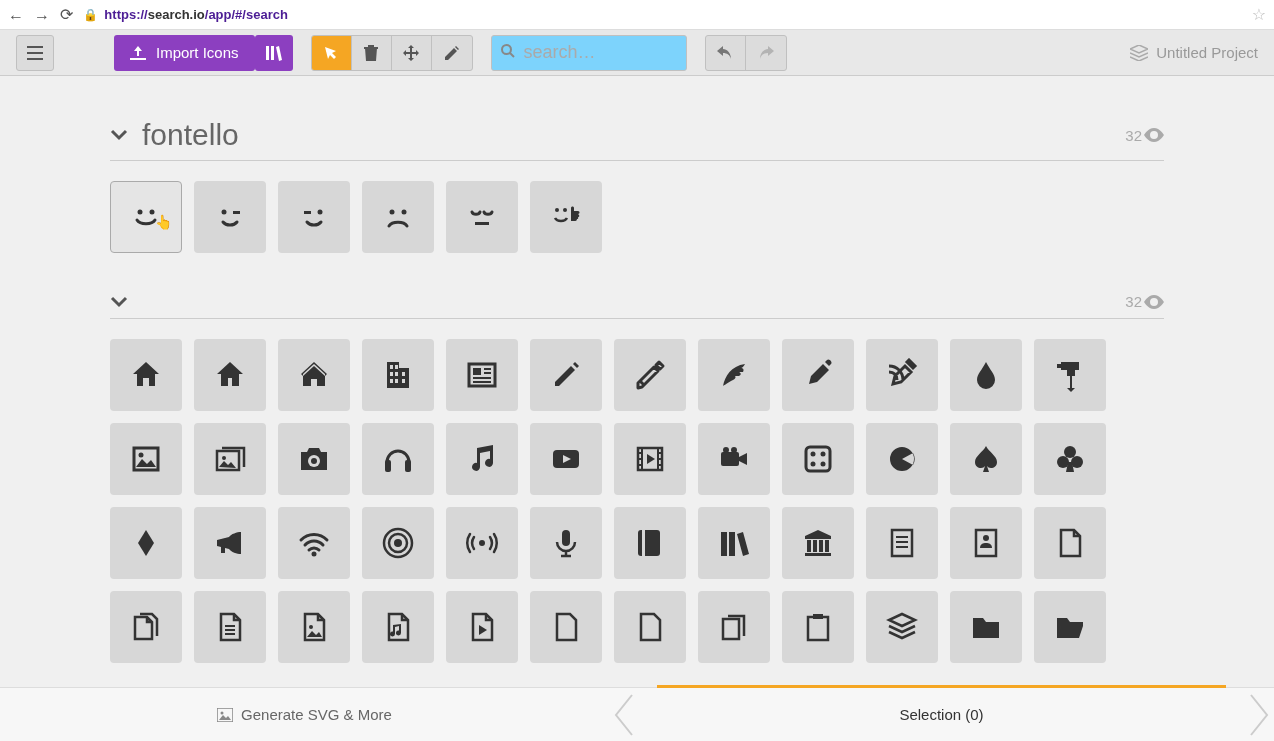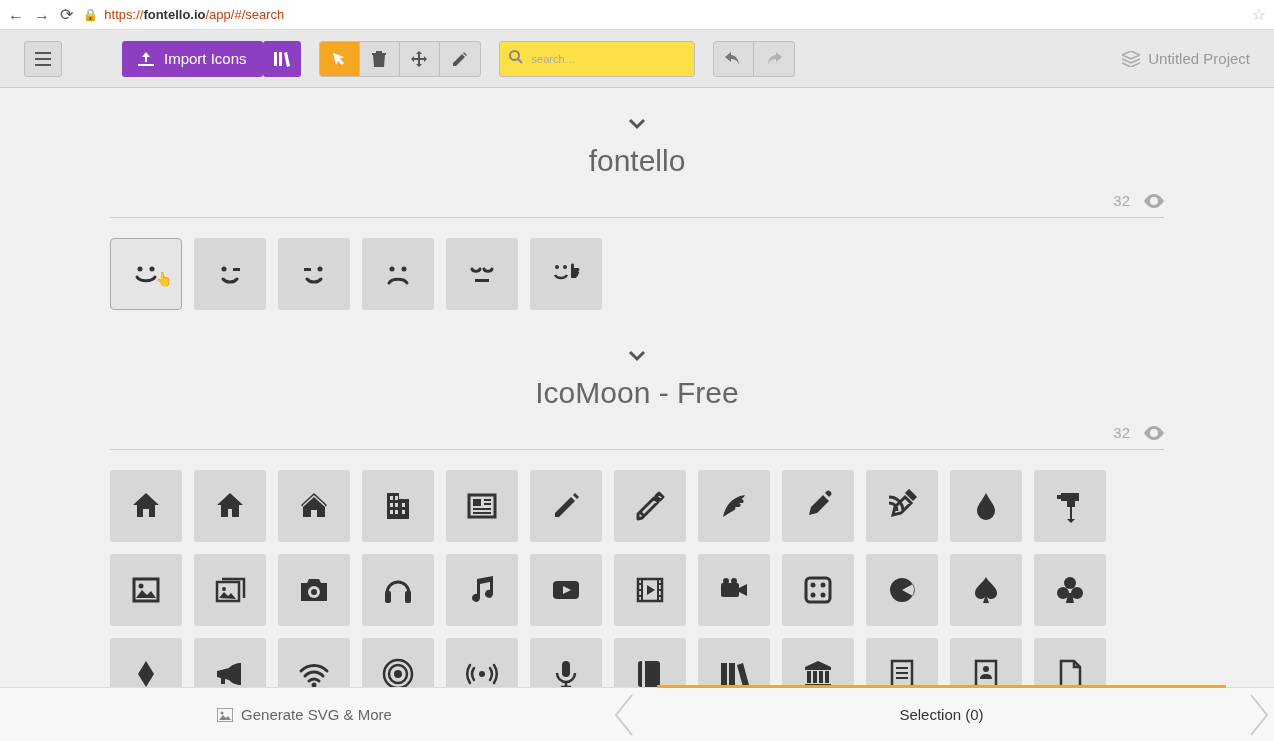--- a/index.html
+++ b/index.html
@@ -2,43 +2,43 @@
 <html><head>
 <meta charset="utf-8">
 <style>
 * { margin: 0; padding: 0; box-sizing: border-box; }
 body { font-family: -apple-system, "Helvetica Neue", Arial, sans-serif; background: #f0f0f0; overflow: hidden; }
 
 .browser-bar { height: 30px; background: #fff; border-bottom: 1px solid #ddd; display: flex; align-items: center; padding: 0 8px; gap: 10px; font-size: 13px; }
 .nav-arrow { color: #555; font-size: 16px; cursor: pointer; }
 .url-wrap { flex: 1; display: flex; align-items: center; gap: 6px; color: #333; }
 .lock { color: #5aa700; font-size: 12px; }
-.url-dim { color: #c2410c; }
+.url-dim { color: #4c1d95; font-weight: bold; }
 .star-icon { color: #bbb; font-size: 16px; }
 
-.toolbar { height: 58px; background: #e8e8e8; border-bottom: 1px solid #ccc; display: flex; align-items: center; padding: 0 24px; }
+.toolbar { height: 46px; background: #e8e8e8; border-bottom: 1px solid #ccc; display: flex; align-items: center; padding: 0 16px; }
 .hamburger { width: 38px; height: 36px; background: #dcdcdc; border: 1px solid #c0c0c0; border-radius: 3px; display: flex; align-items: center; justify-content: center; cursor: pointer; color: #555; }
 .btn-import { height: 36px; background: #8c3fc0; color: #fff; border-radius: 3px; display: flex; align-items: center; gap: 10px; padding: 0 16px; cursor: pointer; font-size: 15px; }
 .btn-library { width: 38px; height: 36px; background: #8c3fc0; color: #fff; border-radius: 3px; display: flex; align-items: center; justify-content: center; cursor: pointer; }
 .tool-group { display: flex; background: #dcdcdc; border: 1px solid #c0c0c0; border-radius: 3px; height: 36px; overflow: hidden; }
 .tool-btn { width: 40px; display: flex; align-items: center; justify-content: center; cursor: pointer; color: #555; border-right: 1px solid #c0c0c0; }
 .tool-btn:last-child { border-right: none; }
 .tool-btn.active { background: #f5a623; color: #fff; }
 .search-wrap { position: relative; height: 36px; }
-.search-input { height: 36px; width: 196px; border: 1px solid #c0c0c0; border-radius: 3px; background: #fde047; padding: 0 10px 0 32px; font-size: 11px; color: #555; }
+.search-input { height: 36px; width: 196px; border: 1px solid #c0c0c0; border-radius: 3px; background: #7dd3fc; padding: 0 10px 0 32px; font-size: 18px; color: #555; }
 .search-icon-pos { position: absolute; left: 10px; top: 9px; color: #888; }
 .flex-spacer { flex: 1; }
 .proj-label { color: #999; font-size: 15px; display: flex; align-items: flex-end; gap: 8px; }
 
 .content { position: absolute; top: 88px; left: 0; right: 0; bottom: 54px; overflow-y: auto; padding: 30px 110px 20px 110px; }
 
-.set-header { display: flex; align-items: center; gap: 14px; margin-bottom: 8px; cursor: pointer; flex-direction: column; }
+.set-header { display: flex; align-items: center; gap: 14px; margin-bottom: 8px; cursor: pointer; }
 .set-title { font-size: 30px; color: #666; font-weight: 300; }
 .chev { color: #555; }
-.set-meta { margin-left: auto; display: flex; align-items: center; gap: 14px; color: #aaa; font-size: 15px; }
+.set-meta { margin-left: auto; display: flex; align-items: center; gap: 2px; color: #aaa; font-size: 15px; }
 .divider { border-bottom: 1px solid #ccc; margin-bottom: 20px; }
 
 .icon-grid { display: flex; flex-wrap: wrap; gap: 12px; margin-bottom: 40px; }
 .icon-cell { width: 72px; height: 72px; background: #d7d7d7; border-radius: 4px; display: flex; align-items: center; justify-content: center; color: #333; cursor: pointer; position: relative; }
 .icon-cell.hover { background: #e5e5e5; border: 1px solid #aaa; }
 .cursor-overlay { position: absolute; right: 8px; bottom: 22px; font-size: 14px; pointer-events: none; }
 .icon-cell svg { width: 34px; height: 34px; }
 
 .bottom-bar { position: absolute; left: 0; right: 0; bottom: 0; height: 54px; background: #f7f7f7; border-top: 1px solid #ddd; display: flex; }
 .bot-item { flex: 1; display: flex; align-items: center; justify-content: center; gap: 8px; color: #666; font-size: 15px; cursor: pointer; position: relative; }
@@ -52,21 +52,21 @@
 </head>
 <body>
 
 <div class="browser-bar">
   <span class="nav-arrow">←</span>
   <span class="nav-arrow">→</span>
   <span class="nav-arrow">⟳</span>
   <div class="url-wrap">
     <span class="lock">🔒</span>
     <span>
-      <span class="url-dim">https://</span><b>fontello.io</b><span class="url-dim">/app/#/search</span>
+      <span class="url-dim">https://</span><b>search.io</b><span class="url-dim">/app/#/search</span>
     </span>
   </div>
   <span class="star-icon">☆</span>
 </div>
 
 <div class="toolbar">
   <div class="hamburger">
     <svg width="16" height="14" viewBox="0 0 16 14">
         <path d="M0 1h16M0 7h16M0 13h16" stroke="#555" stroke-width="2"></path>
       </svg>
@@ -196,21 +196,20 @@
           <path d="M6 18c2 4 10 4 12 0" fill="none" stroke="#333" stroke-width="2.5"></path>
           <path d="M22 12v-4c0-2 3-2 3 0v3h4c2 0 2 3 0 3l1 1c1 2-1 2-1 2s1 2-1 2c0 2-2 2-2 2h-4z" fill="#333"></path>
         </svg>
       </div>
     </div>
 
   <div class="set-header">
     <svg class="chev" width="18" height="12" viewBox="0 0 18 12">
         <path d="M2 2l7 7 7-7" fill="none" stroke="#555" stroke-width="3"></path>
       </svg>
-    <span class="set-title">IcoMoon - Free</span>
     <div class="set-meta">
       <span>32</span>
       <svg width="20" height="14" viewBox="0 0 20 14">
           <path d="M10 0C4 0 0 7 0 7s4 7 10 7 10-7 10-7-4-7-10-7zm0 11a4 4 0 110-8 4 4 0 010 8z" fill="#aaa"></path>
         </svg>
     </div>
   </div>
   <div class="divider"></div>
   <div class="icon-grid" id="grid-icomoon">
       <div class="icon-cell" title="home">

